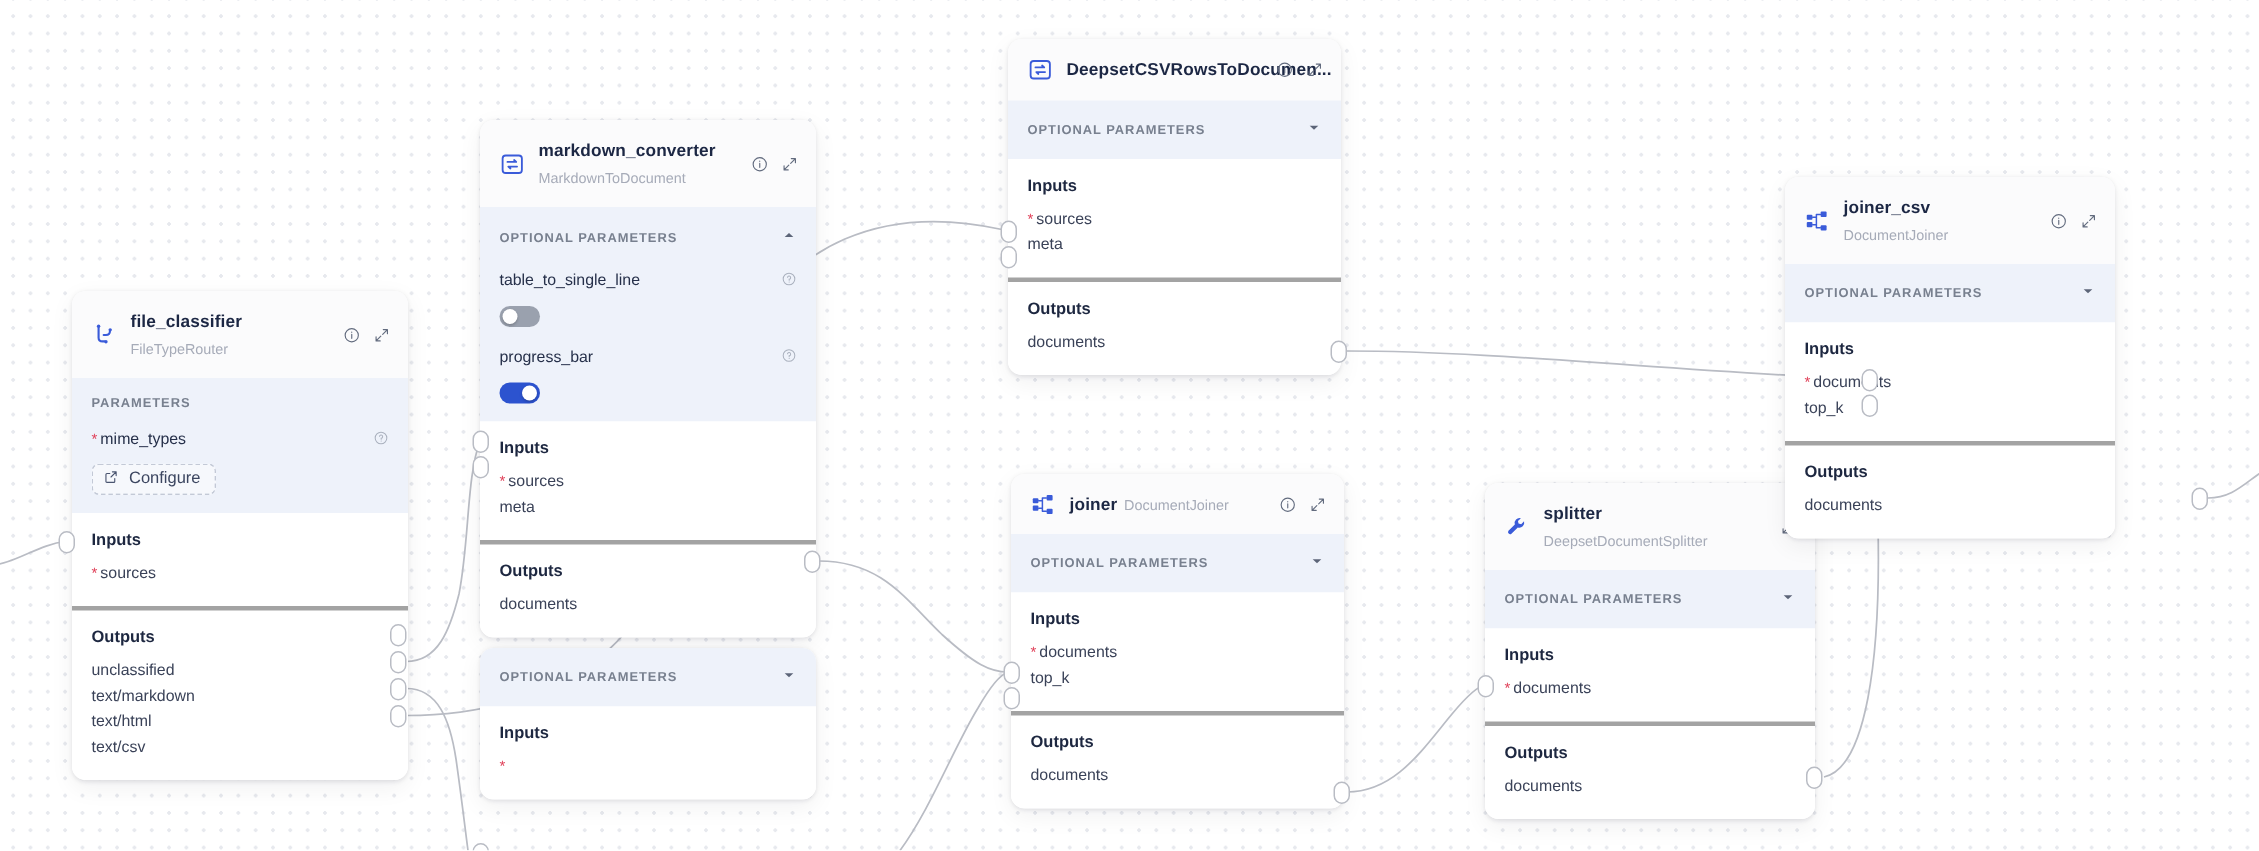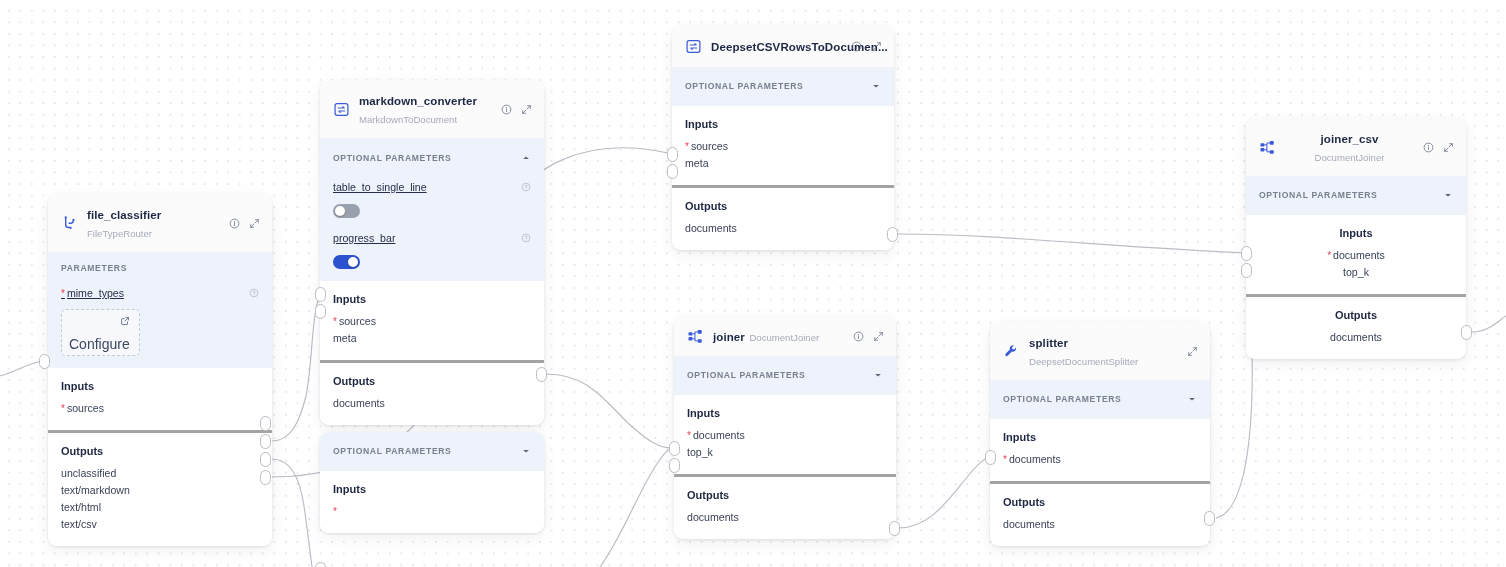--- a/index.html
+++ b/index.html
@@ -59,42 +59,42 @@
   .params-head {
     display: flex; align-items: center; justify-content: space-between;
   }
   .params-title {
     font-size: 8.6px; color: #78808f; letter-spacing: .65px; font-weight: 600;
   }
   .param-row {
     display: flex; align-items: center; justify-content: space-between;
     margin-top: 11px;
   }
-  .param-label { font-size: 10.6px; color: #26304a; text-decoration: underline; }
+  .param-label { font-size: 10.6px; color: #26304a; }
   .req { color: #e0425a; margin-right: 2px; font-size: 10px; }
   .toggle {
     width: 27px; height: 14px; border-radius: 8px; position: relative;
     margin-top: 8px;
   }
   .toggle .knob {
     position: absolute; top: 2px; width: 10px; height: 10px;
     border-radius: 50%; background: #fff;
     box-shadow: 0 1px 2px rgba(0,0,0,.22);
   }
   .toggle.off { background: #9aa1ae; }
   .toggle.off .knob { left: 2px; }
   .toggle.on { background: #2c53cf; }
   .toggle.on .knob { left: 15px; }
 
   .configure {
-    display: inline-flex; align-items: flex-end; gap: 7px;
+    display: inline-flex; align-items: flex-start; gap: 7px;
     margin-top: 7px; padding: 3px 9px 3px 7px;
     border: 1px dashed #c3c9d6; border-radius: 5px;
     background: rgba(255,255,255,.45);
-    font-size: 14px; color: #3c4660; flex-direction: column;
+    font-size: 11px; color: #3c4660;
   }
 
   
   .io {
     background: #ffffff;
     padding: 12px 13px 13px 13px;
   }
   .io + .io { border-top: 3px solid #a3a3a3; }
   .io-title { font-size: 11px; color: #1d2740; font-weight: 600; margin-bottom: 8px; }
   .io-item { font-size: 10.6px; color: #3a4258; line-height: 17px; }
@@ -424,21 +424,21 @@
       <div class="io-item"><span class="req">*</span><span>documents</span></div>
     </div>
     <div class="io">
       <div class="io-title">Outputs</div>
       <div class="io-item">documents</div>
     </div>
   </div>
   <div class="port" style="left:985px; top:450px;"></div>
   <div class="port" style="left:1204px; top:511px;"></div>
 
-  <div class="node" style="left:1246px; top:118px; width:220px;text-align:center;">
+  <div class="node" style="left:1190px; top:118px; width:220px;">
     <div class="node-header">
       <span class="node-ico">
         <svg viewBox="0 0 18 18" width="17" height="17">
             <g fill="#3a5bd9">
               <rect x="1.6" y="4.4" width="4" height="3.6" rx=".7"></rect>
               <rect x="1.6" y="9.6" width="4" height="3.6" rx=".7"></rect>
               <rect x="11.4" y="2.2" width="4.2" height="3.8" rx=".7"></rect>
               <rect x="11.4" y="11.8" width="4.2" height="3.8" rx=".7"></rect>
             </g>
             <path d="M5.8 6.2h2.6v-2h2.8M5.8 11.4h2.6v2.2h2.8M8.4 6.2v5.2" fill="none" stroke="#3a5bd9" stroke-width="1.05" stroke-linecap="round" stroke-linejoin="round"></path>

